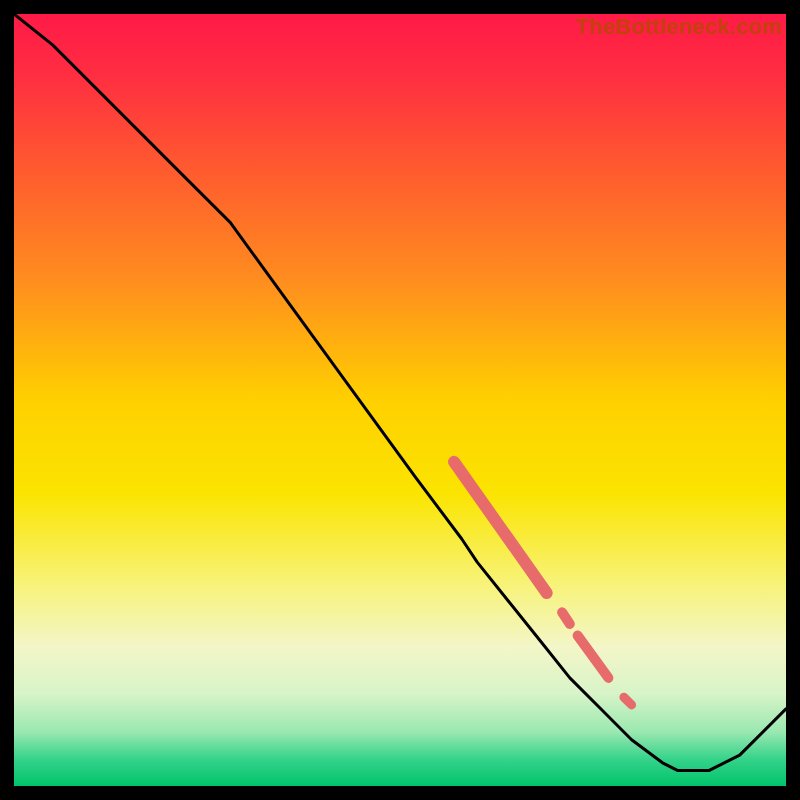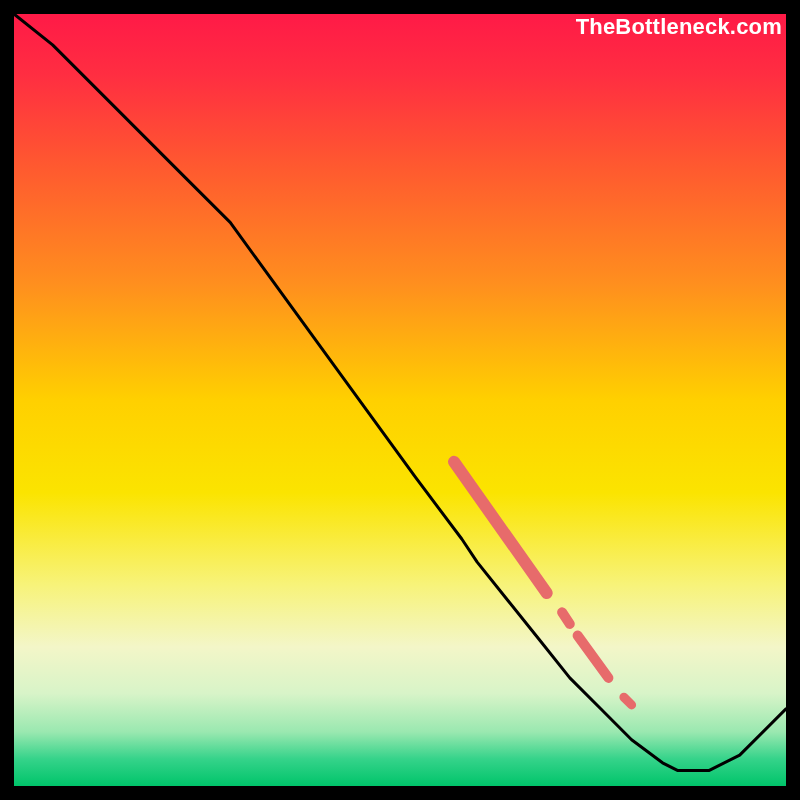--- a/index.html
+++ b/index.html
@@ -25,21 +25,21 @@
     width: 772px;
     height: 772px;
   }
   .watermark {
     position: absolute;
     top: 0px;
     right: 4px;
     font-family: Arial, Helvetica, sans-serif;
     font-size: 22px;
     font-weight: 600;
-    color: #ffffff;
+    color: #c2410c;
     letter-spacing: 0.2px;
     user-select: none;
   }
 </style>
 </head>
 <body>
 
 <div class="frame">
   <svg class="plot" viewBox="0 0 772 772">
     <defs>

